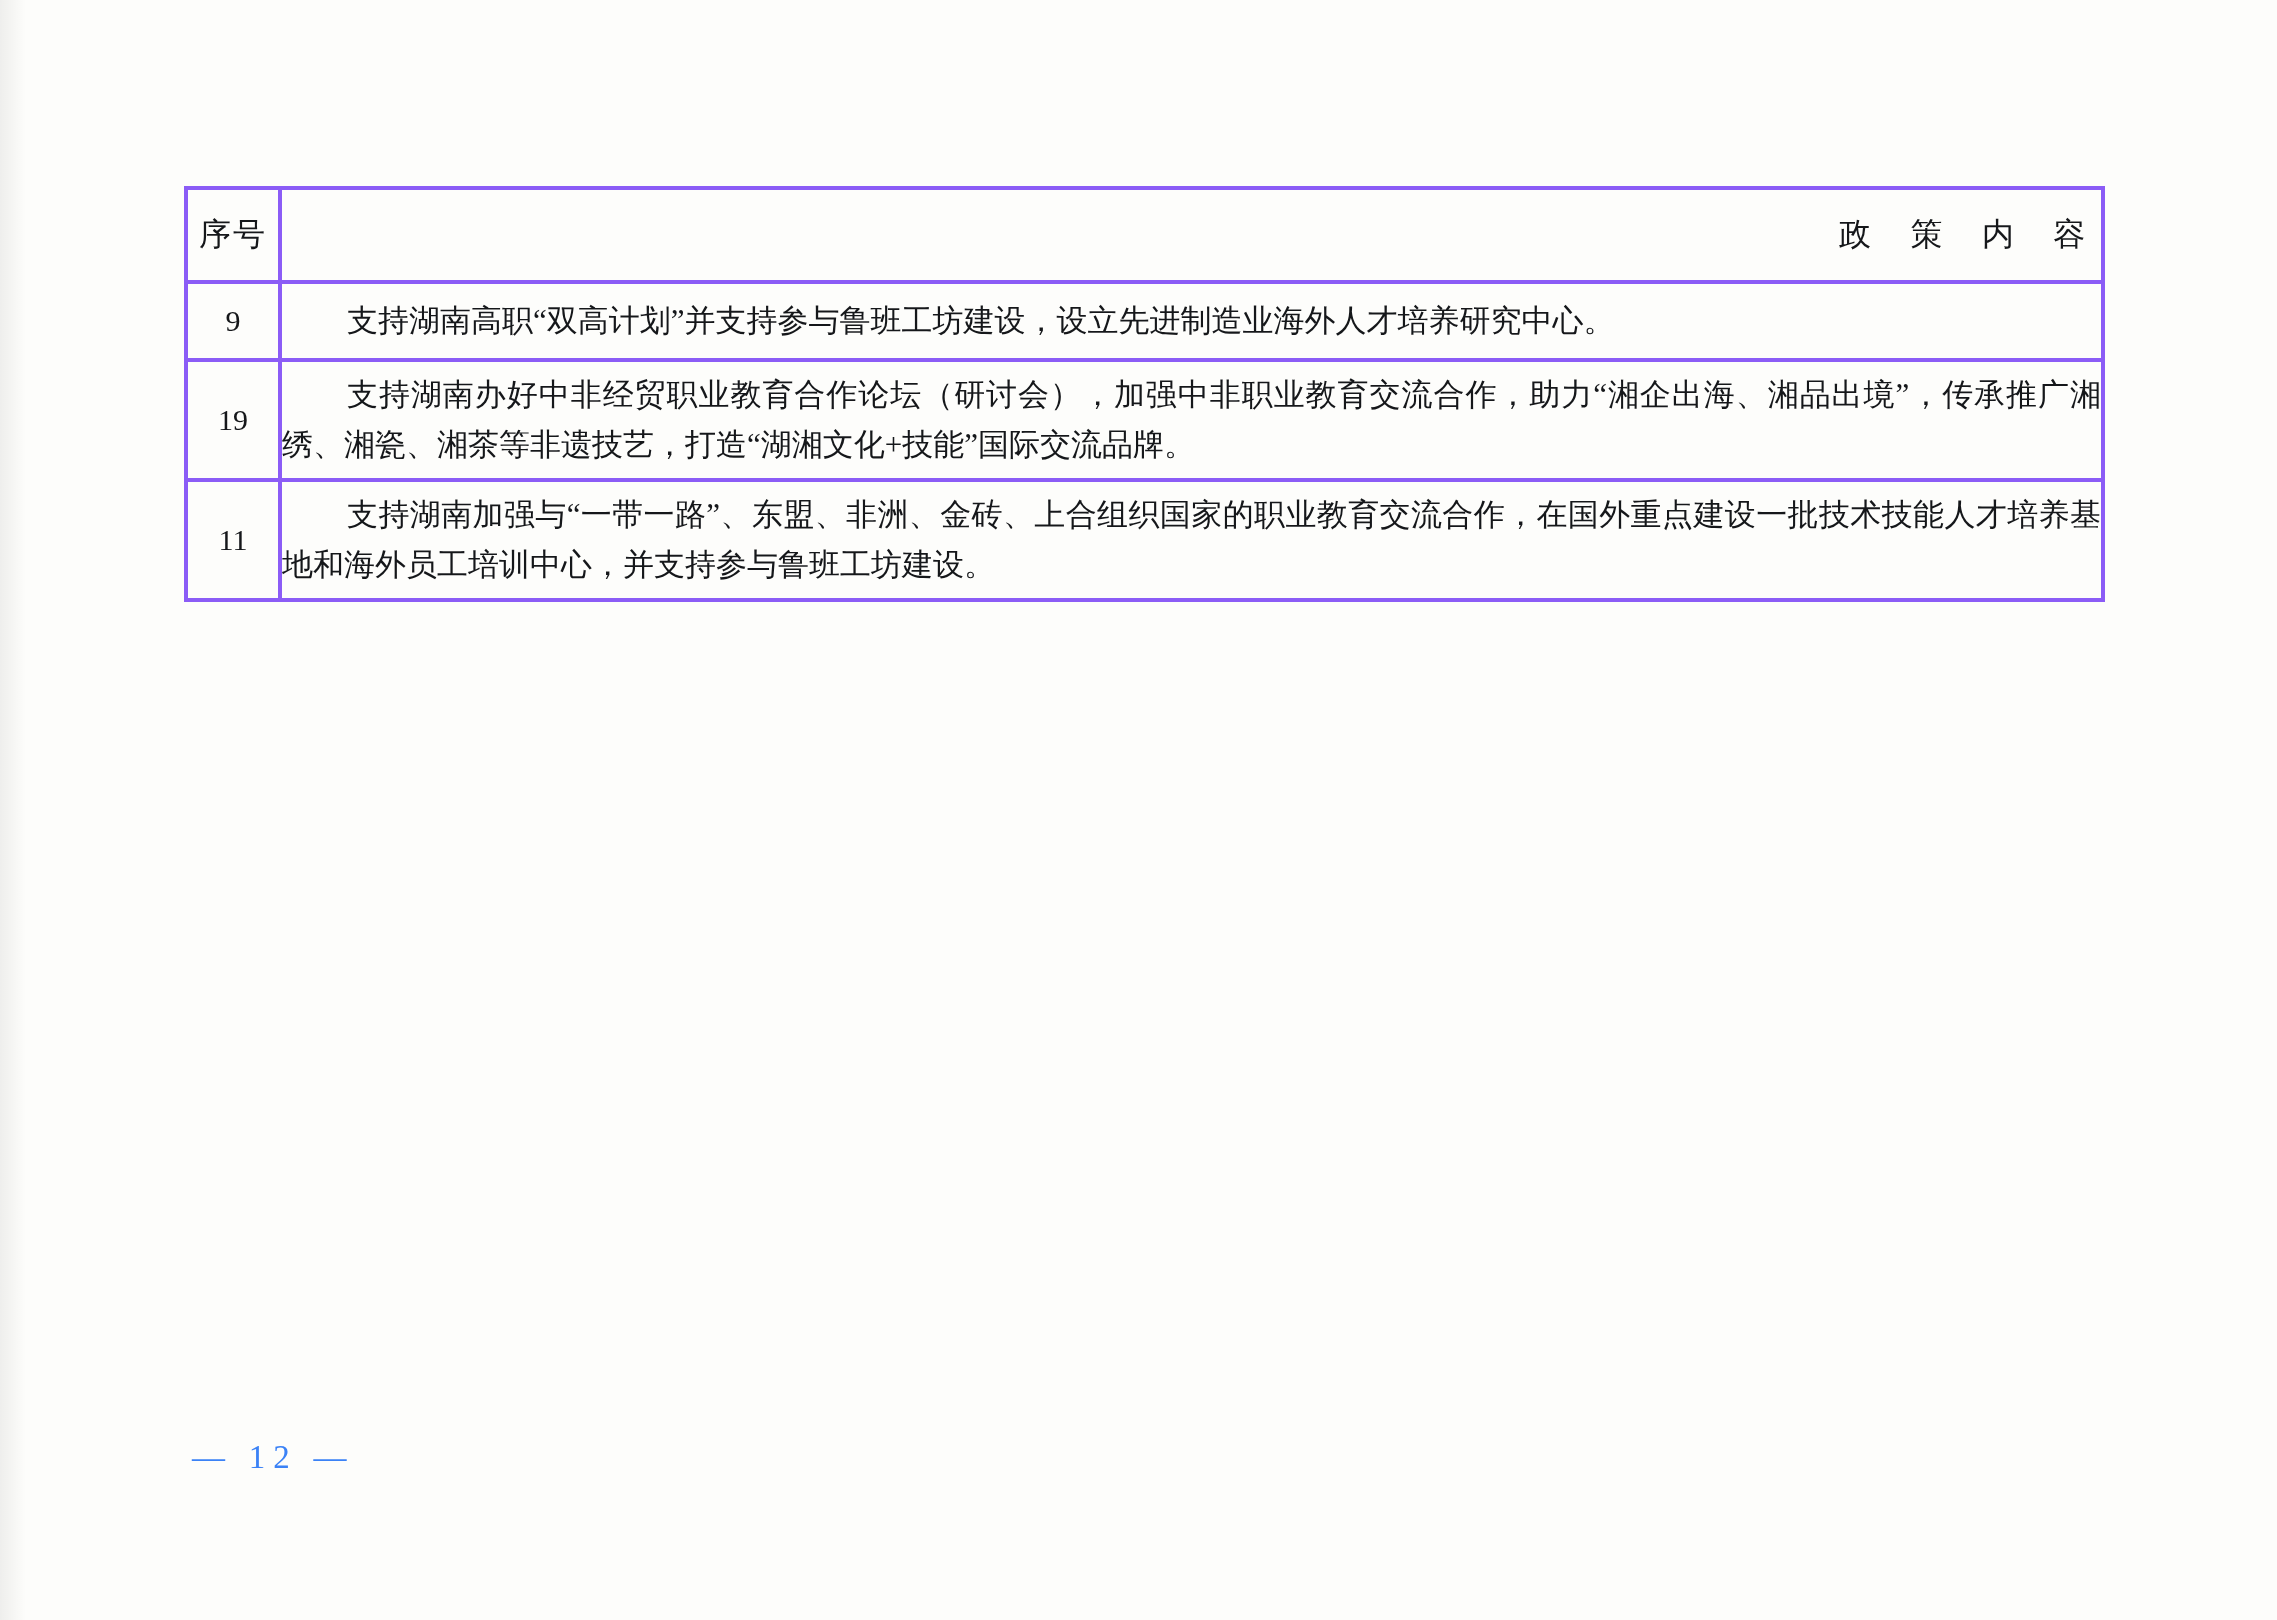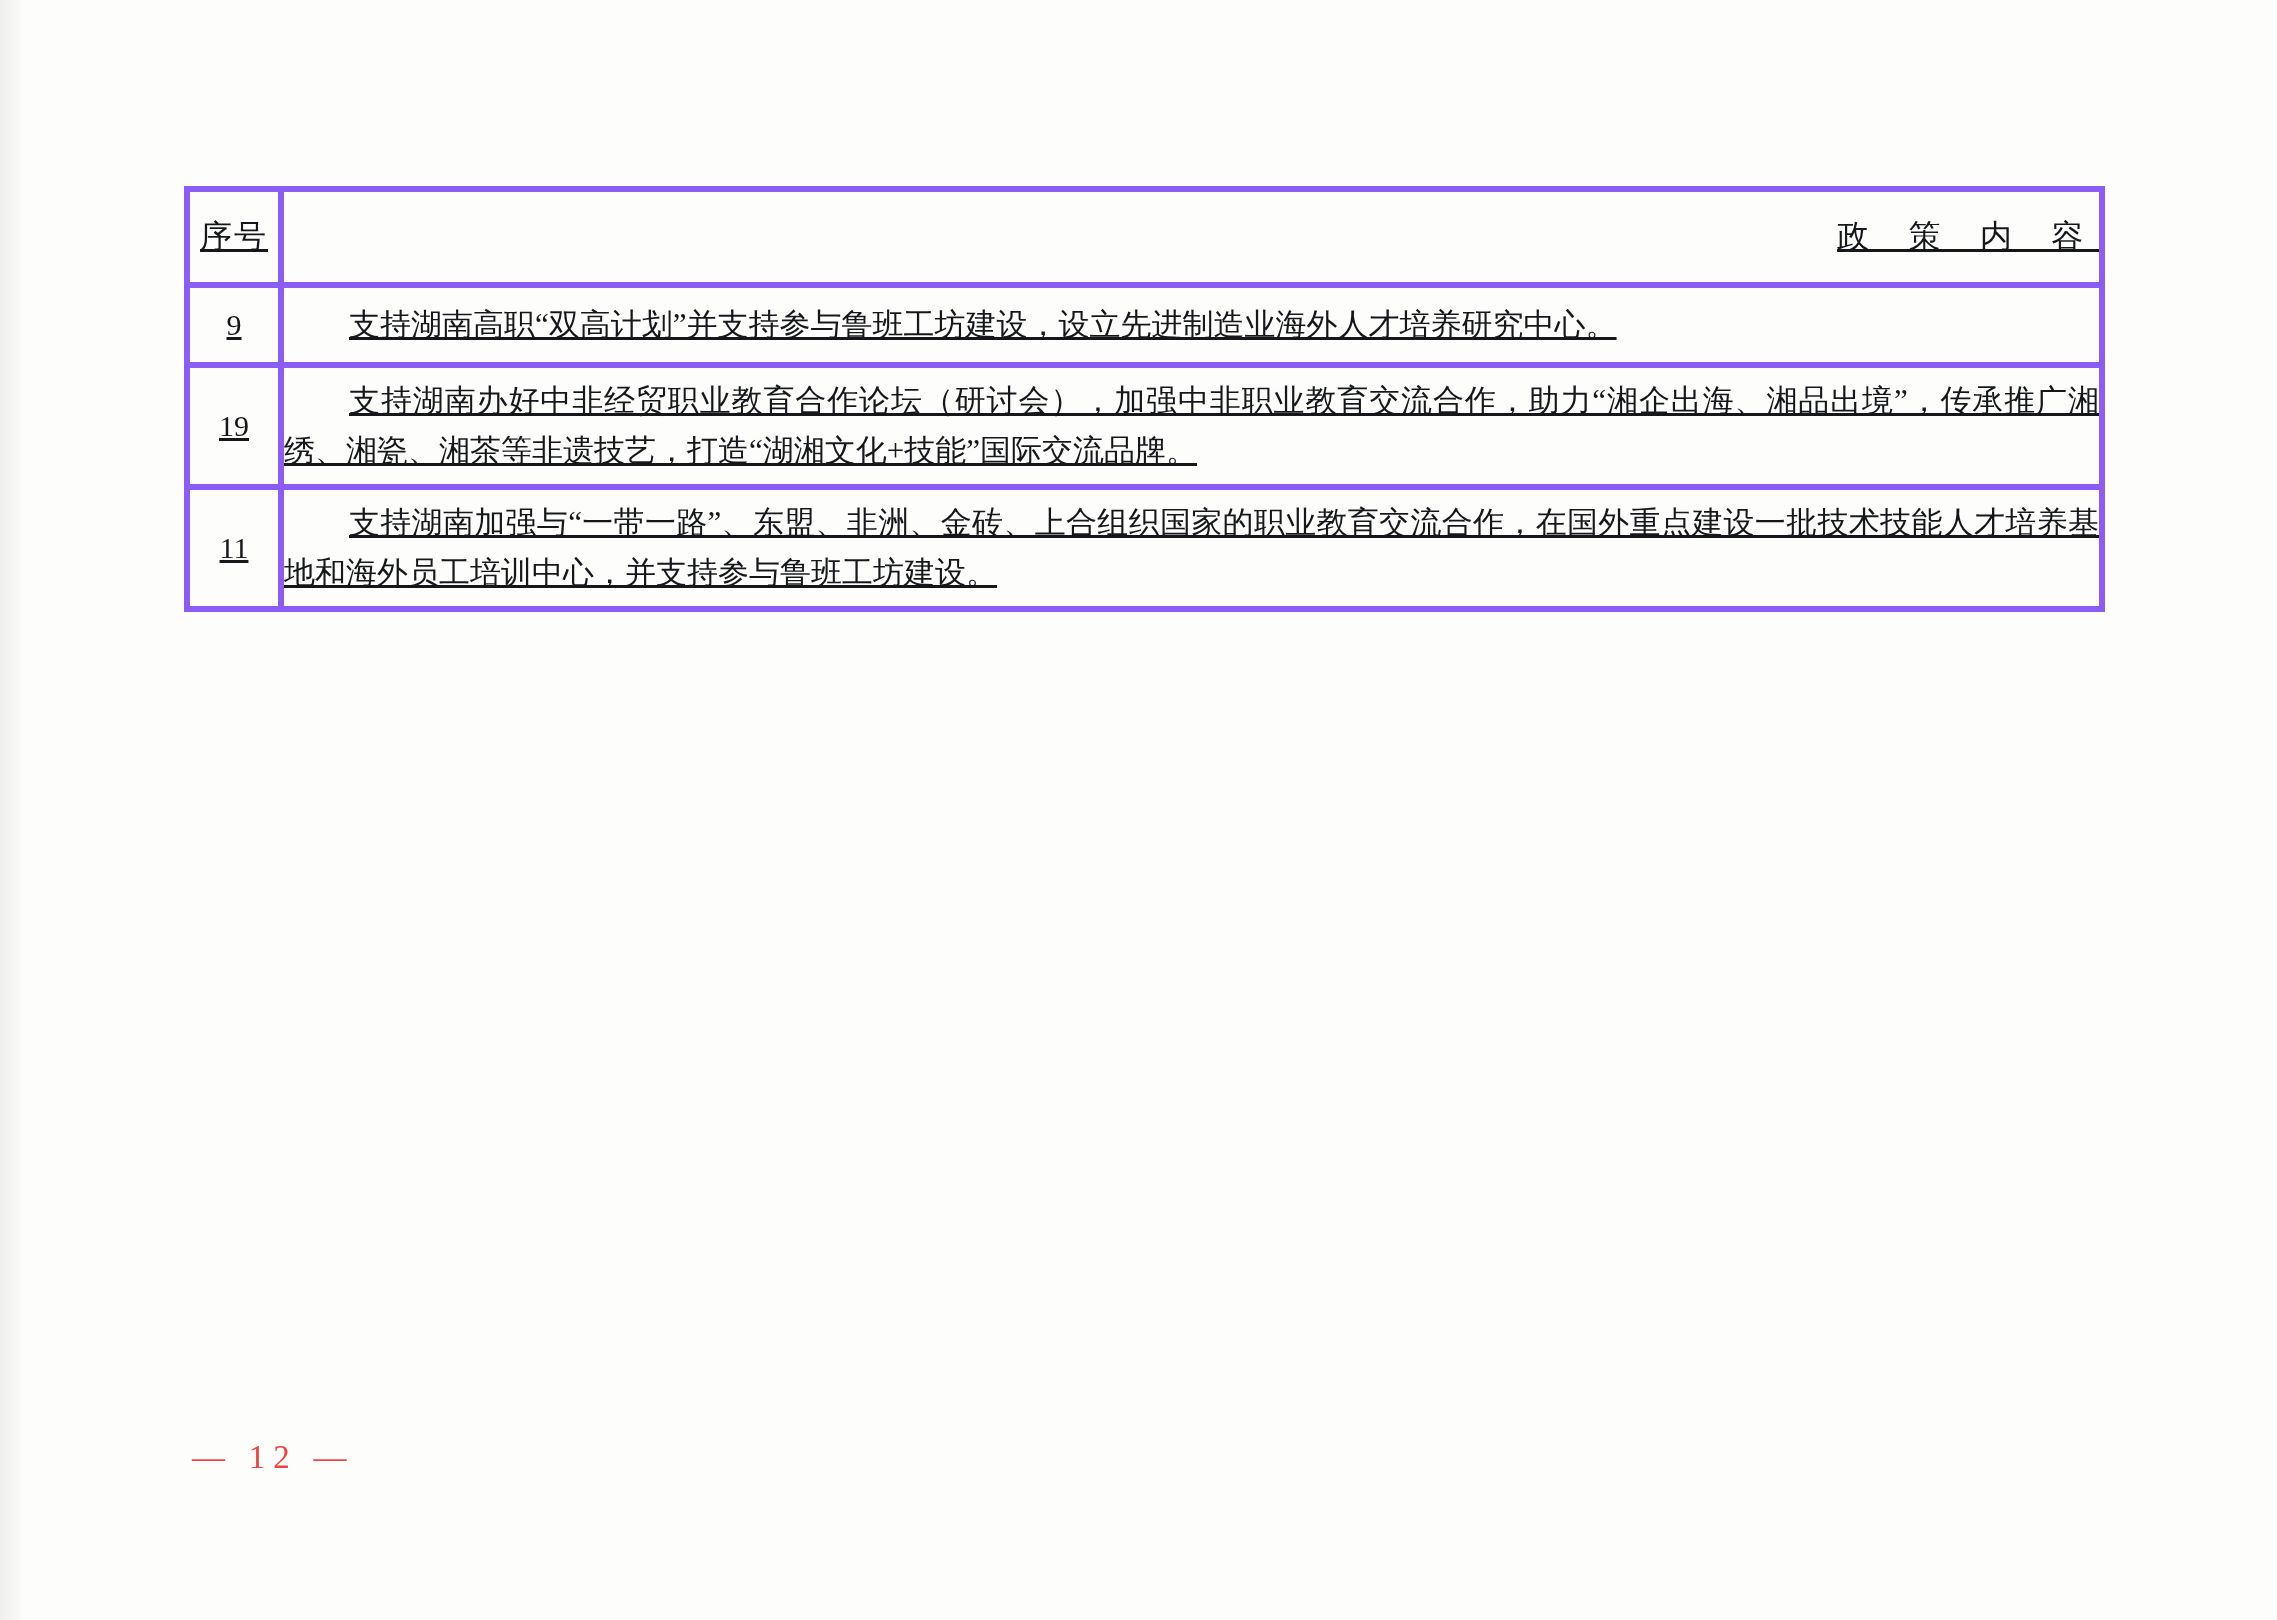--- a/index.html
+++ b/index.html
@@ -35,24 +35,23 @@
     position: absolute;
     left: 184px;
     top: 186px;
     width: 1921px;
     border-collapse: collapse;
     table-layout: fixed;
   }
 
   .policy-table td,
   .policy-table th {
-    border: 6px solid #8b5cf6;
+    border: 4px solid #8b5cf6;
     padding: 0;
     vertical-align: middle;
-    text-decoration: underline;
   }
 
   .col-no {
     width: 94px;
   }
 
   .head-no {
     text-align: center;
     font-size: 32px;
     letter-spacing: 2px;
@@ -93,21 +92,21 @@
   .row-11 .cell-text {
     height: 116px;
   }
 
   .page-number {
     position: absolute;
     left: 192px;
     top: 1439px;
     font-size: 33px;
     letter-spacing: 7.8px;
-    color: #ef4444;
+    color: #3b82f6;
   }
 
   
   .edge-shadow {
     position: absolute;
     left: 0;
     top: 0;
     width: 25.5px;
     height: 1620px;
     background: linear-gradient(to right, rgba(0,0,0,0.06), rgba(0,0,0,0));

